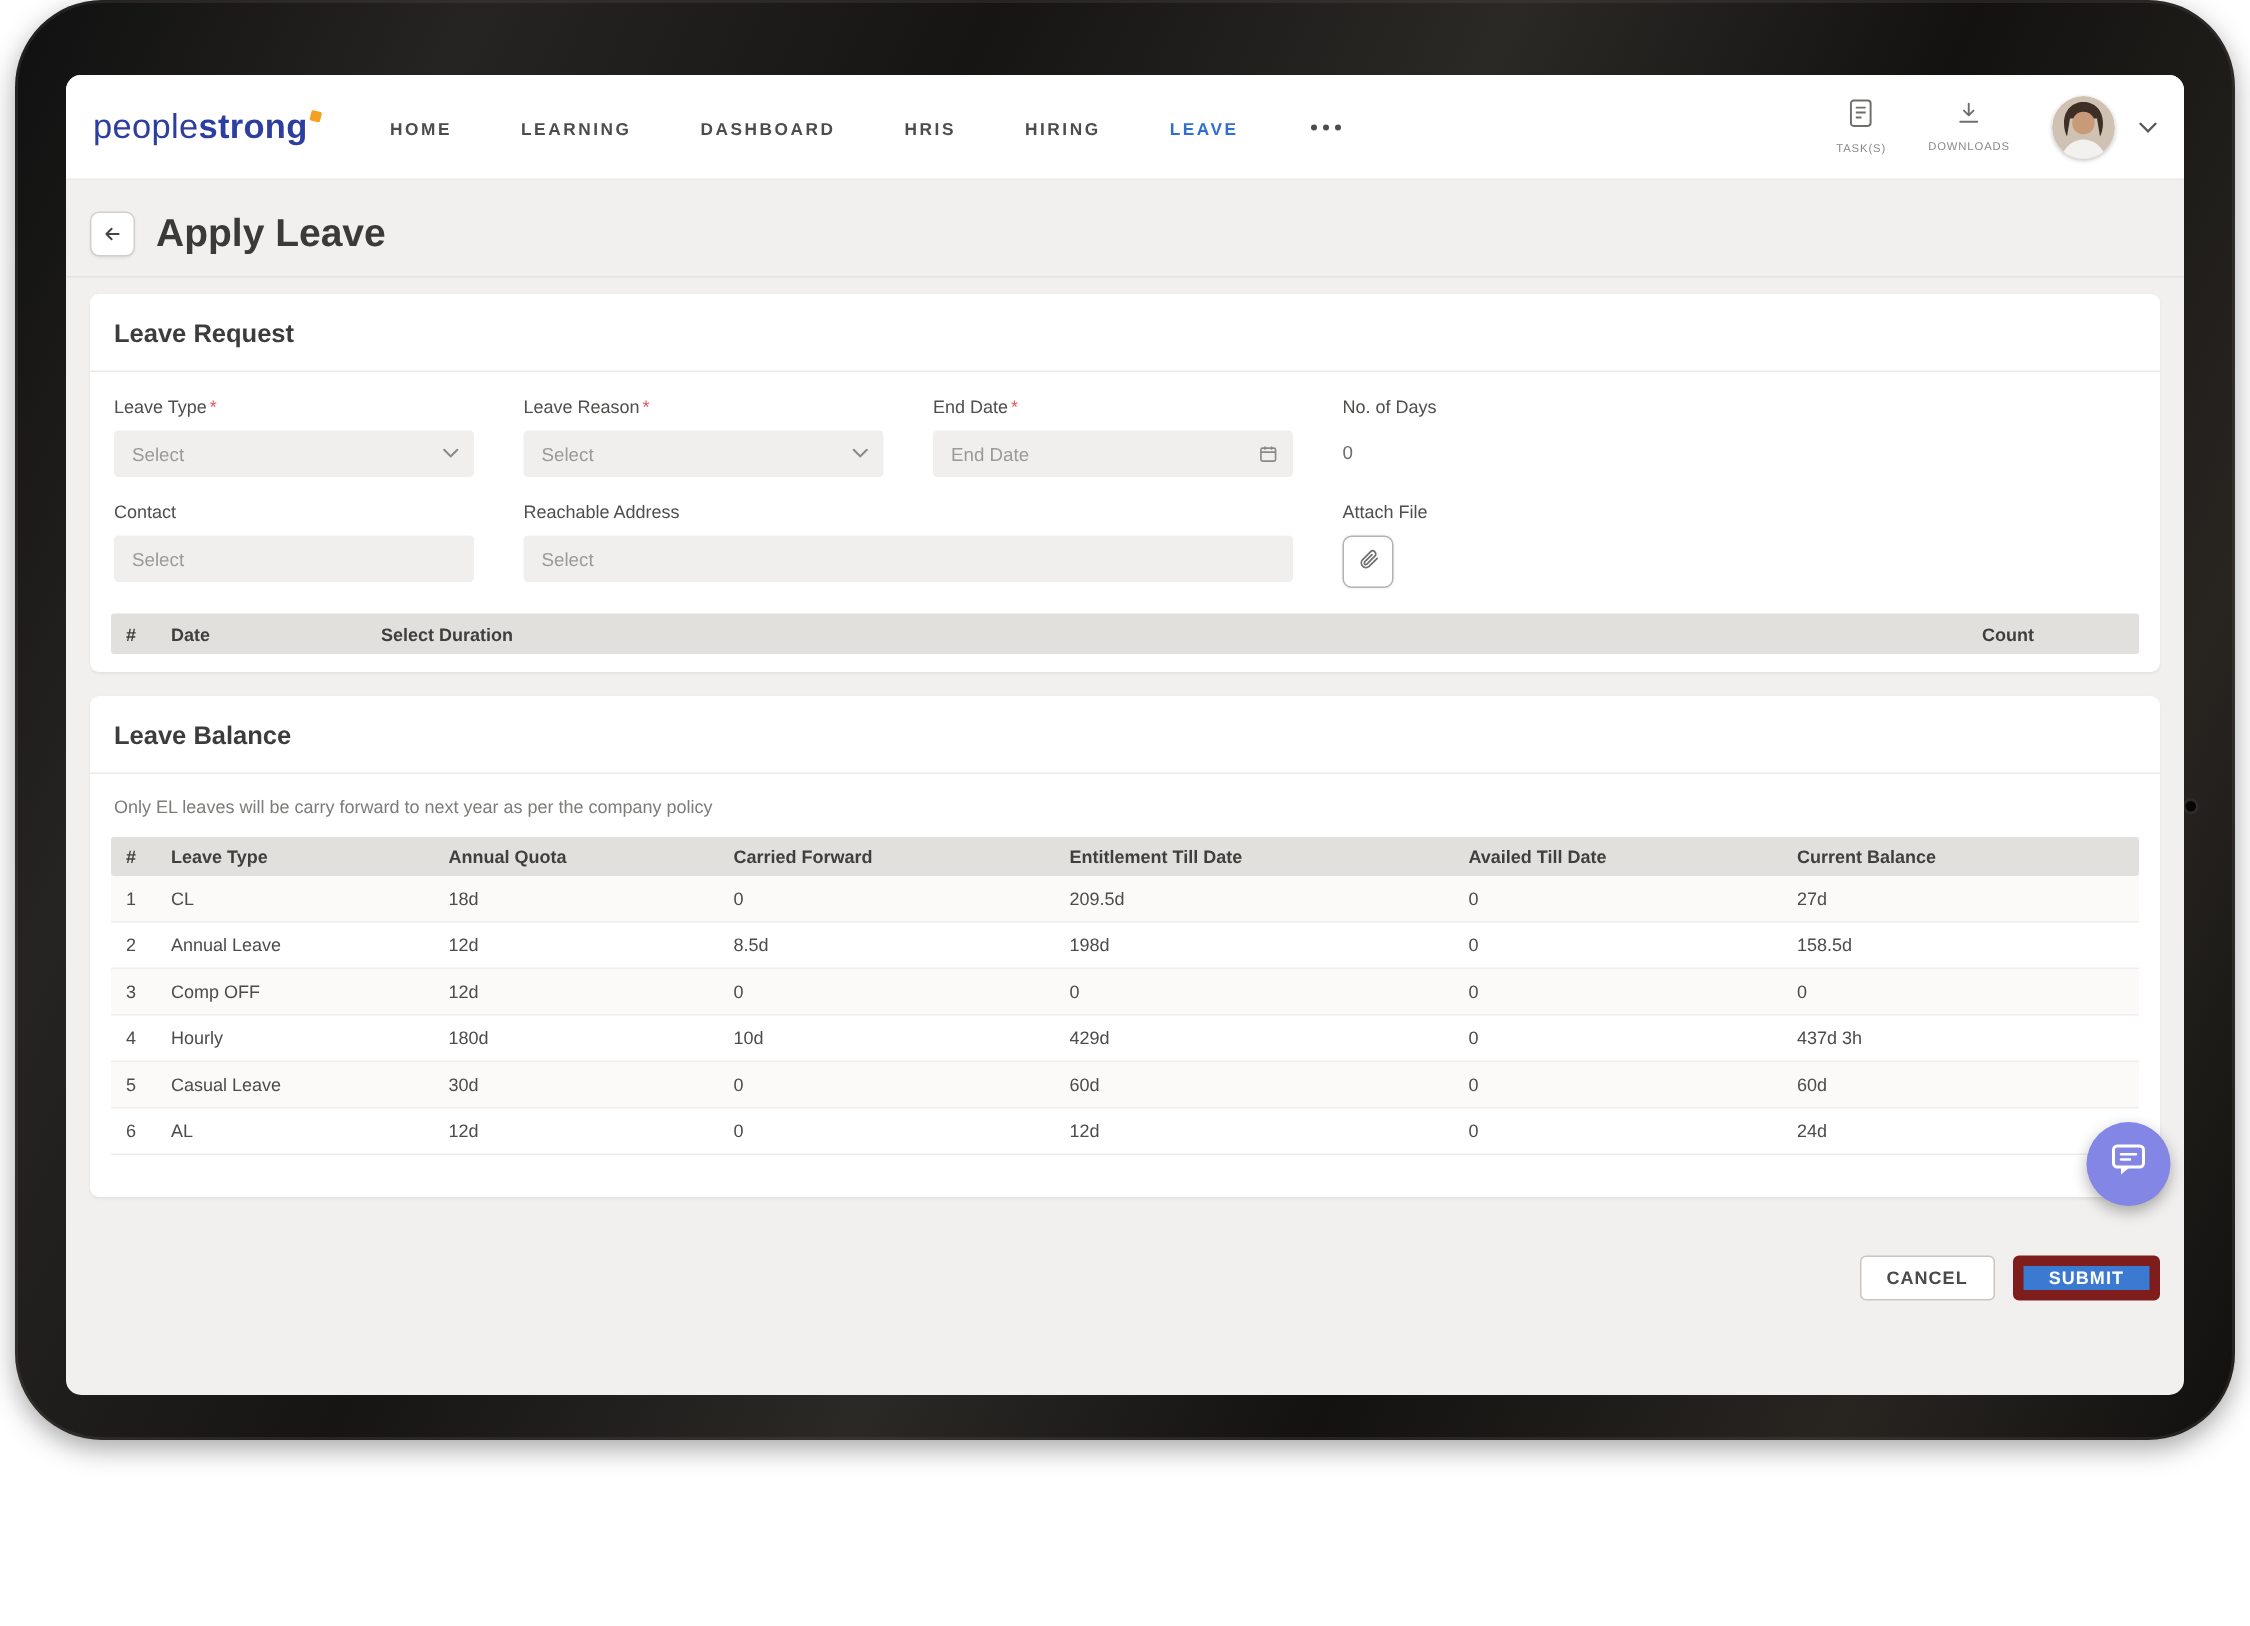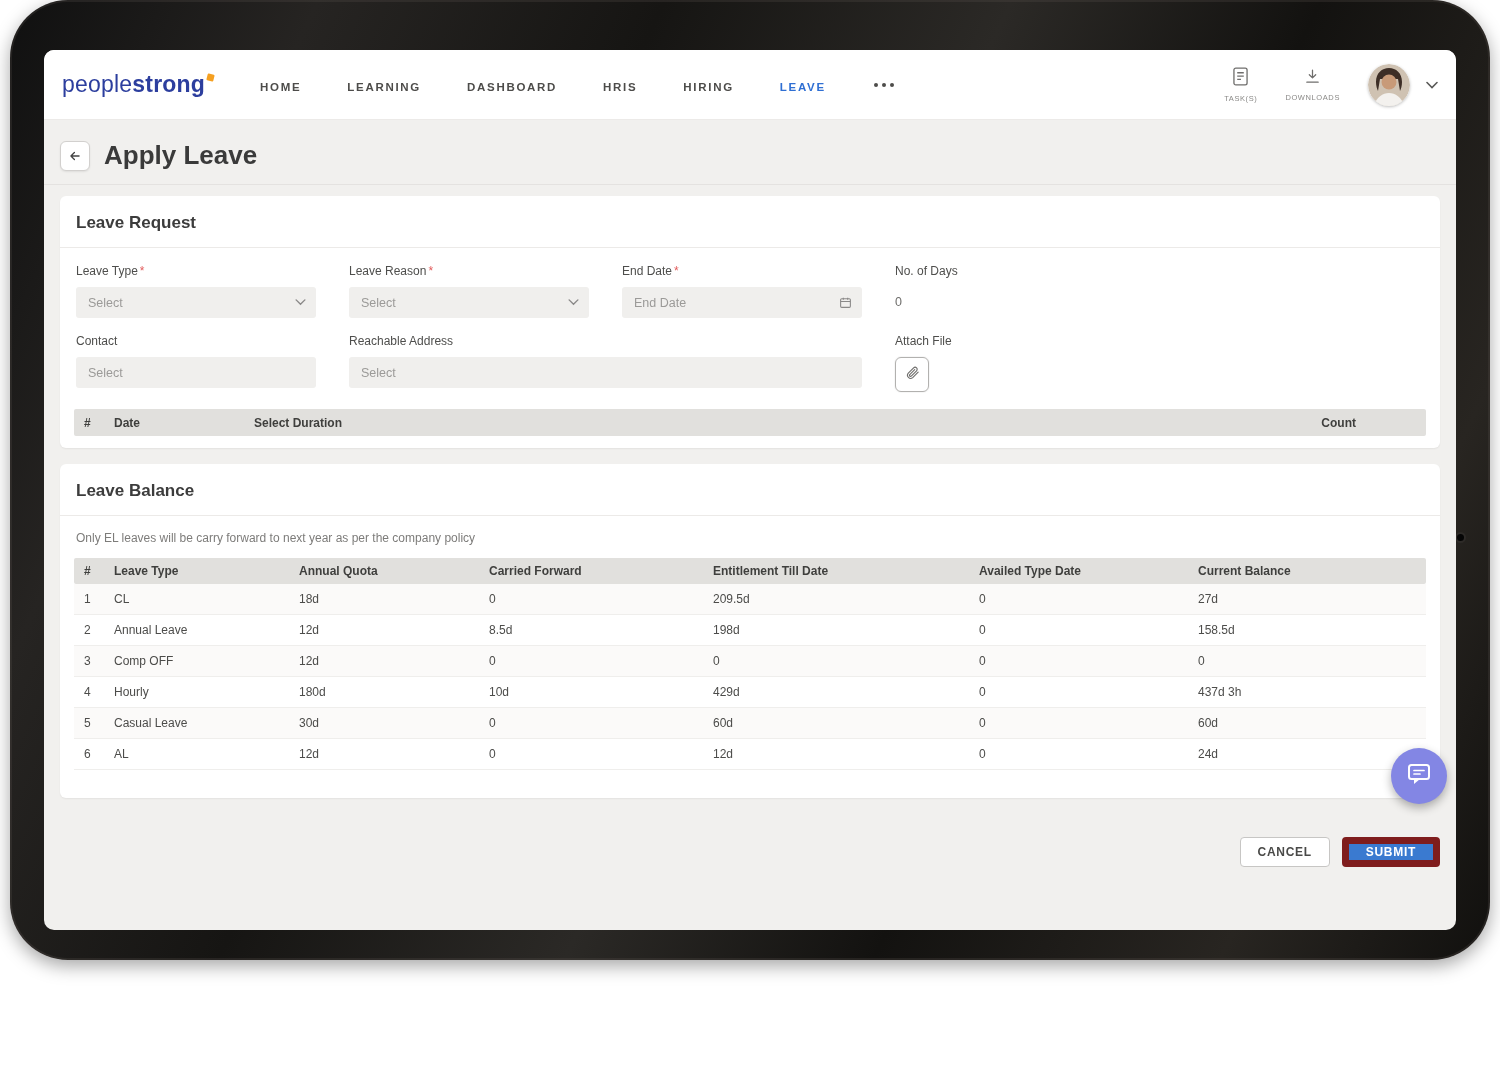--- a/index.html
+++ b/index.html
@@ -301,21 +301,21 @@
       <div class="card-title">Leave Balance</div>
       <div class="note">Only EL leaves will be carry forward to next year as per the company policy</div>
 
       <div class="lb-table">
         <div class="lb-grid lb-header">
           <span>#</span>
           <span>Leave Type</span>
           <span>Annual Quota</span>
           <span>Carried Forward</span>
           <span>Entitlement Till Date</span>
-          <span>Availed Type Date</span>
+          <span>Availed Till Date</span>
           <span>Current Balance</span>
         </div>
 
         <div class="lb-grid lb-row">
           <span>1</span>
           <span>CL</span>
           <span>18d</span>
           <span>0</span>
           <span>209.5d</span>
           <span>0</span>

